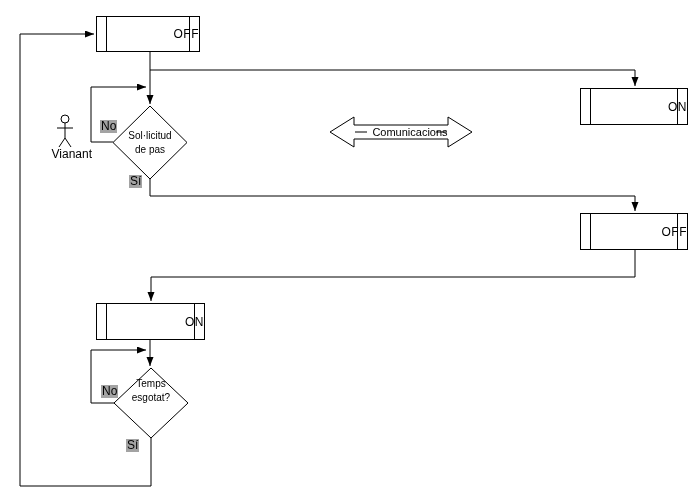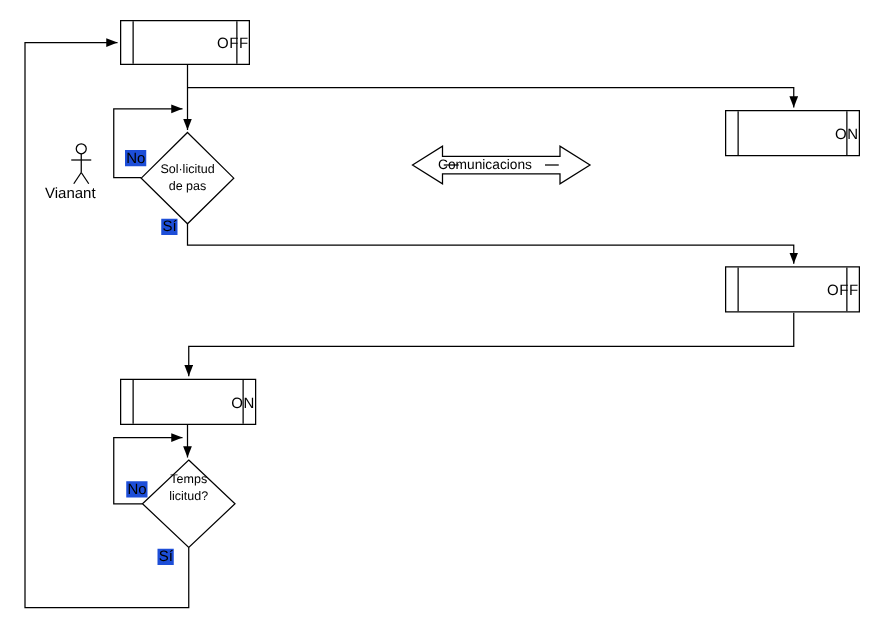--- a/index.html
+++ b/index.html
@@ -40,38 +40,38 @@
   .dlabel {
     position: absolute;
     text-align: center;
     font-size: 10px;
     line-height: 14px;
   }
   .elabel {
     position: absolute;
     font-size: 12px;
     line-height: 13px;
-    background: #1d4ed8;
+    background: #a3a3a3;
     padding: 0 1px;
   }
   .chlabel {
     position: absolute;
-    left: 339px;
+    left: 361px;
     top: 126px;
     width: 98px;
     text-align: center;
     font-size: 11px;
     line-height: 12px;
   }
   .actor-label {
     position: absolute;
     left: 36px;
     top: 147px;
     width: 56px;
-    text-align: left;
+    text-align: right;
     font-size: 12px;
   }
 </style>
 </head>
 <body>
 
 <div class="canvas">
 
   <svg class="layer" viewBox="0 0 697 496" xmlns="http://www.w3.org/2000/svg">
     <defs>
@@ -137,21 +137,21 @@
     <div class="pbox-label">ON</div>
   </div>
 
   <div class="dlabel" style="left:111px; top:129px; width:78px;">
     <div>Sol·licitud</div>
     <div>de pas</div>
   </div>
 
   <div class="dlabel" style="left:112px; top:377px; width:78px;">
     <div>Temps</div>
-    <div>licitud?</div>
+    <div>esgotat?</div>
   </div>
 
   <div class="elabel" style="left:100px; top:120px;">No</div>
   <div class="elabel" style="left:129px; top:175px;">Sí</div>
   <div class="elabel" style="left:101px; top:385px;">No</div>
   <div class="elabel" style="left:126px; top:439px;">Sí</div>
 
   <div class="chlabel">Comunicacions</div>
   <div class="actor-label">Vianant</div>
 

